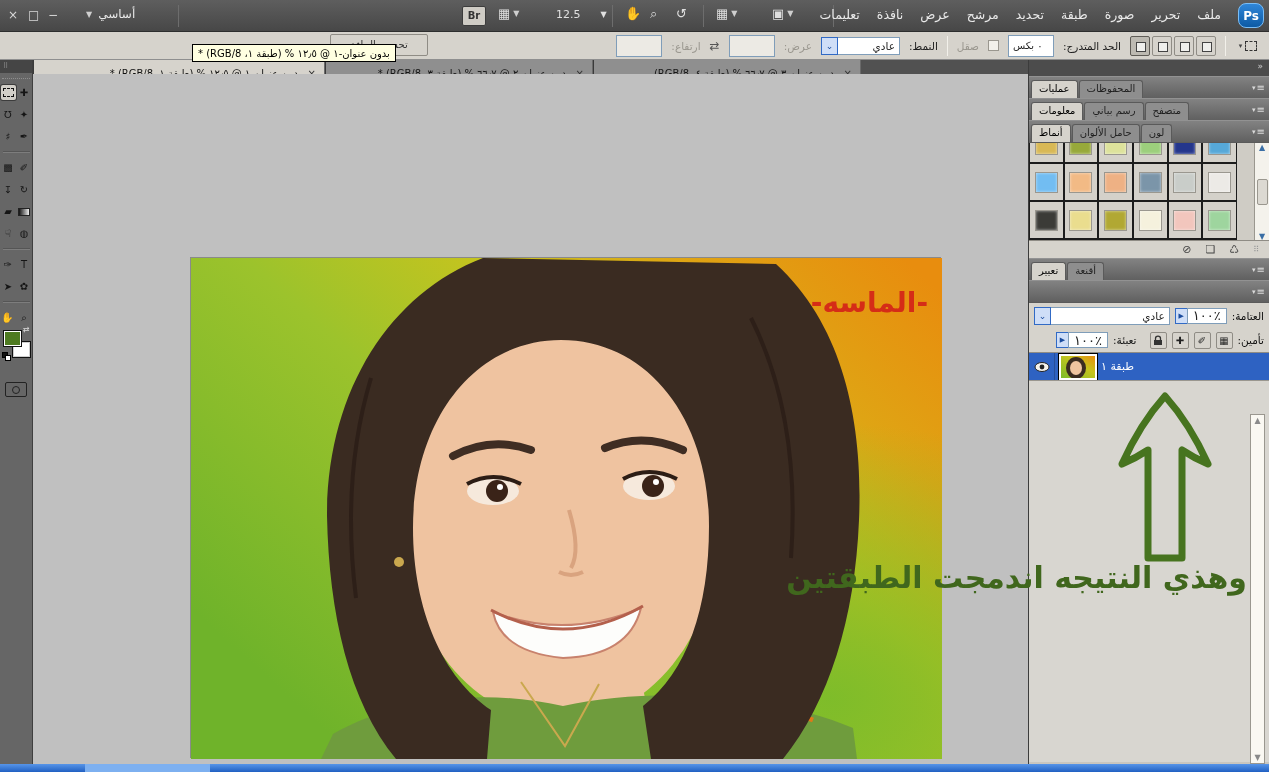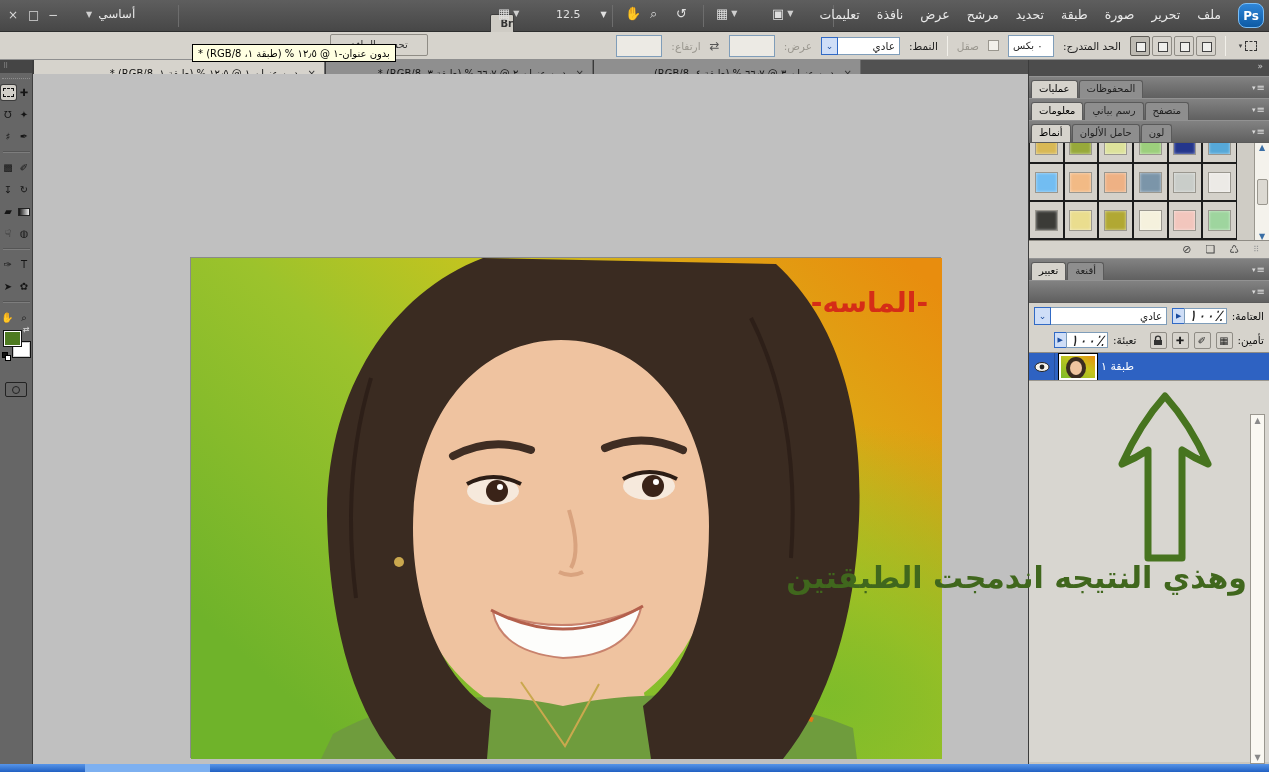--- a/index.html
+++ b/index.html
@@ -7,22 +7,22 @@
   #app{position:relative;width:1269px;height:772px;overflow:hidden;background:#c0c0c0;font-size:11px;}
 
   
   #titlebar{position:absolute;left:0;top:0;width:1269px;height:32px;
     background:linear-gradient(#5e5e5e,#474747);border-bottom:1px solid #2e2e2e;color:#e3e3e3;}
   .winctl{position:absolute;top:8px;font-size:12px;color:#d8d8d8;cursor:default;}
   #ctl-close{left:8px;} #ctl-max{left:28px;} #ctl-min{left:48px;}
   #workspace{position:absolute;left:86px;top:7px;font-size:12px;color:#e8e8e8;display:flex;gap:6px;align-items:center;}
   #workspace .dd{font-size:8px;color:#cfcfcf;}
   .tsep{position:absolute;top:5px;width:1px;height:22px;background:#3a3a3a;border-left:1px solid #6d6d6d;}
-  #br-btn{position:absolute;left:462px;top:14px;width:24px;height:20px;background:#cfccc5;border:1px solid #3c3c3c;
-    border-radius:2px;color:#333;font-weight:bold;font-size:10px;text-align:right;line-height:18px;margin-left:28px;}
+  #br-btn{position:absolute;left:462px;top:6px;width:24px;height:20px;background:#cfccc5;border:1px solid #3c3c3c;
+    border-radius:2px;color:#333;font-weight:bold;font-size:10px;text-align:center;line-height:18px;}
   .tb-ico{position:absolute;top:6px;color:#dedede;font-size:13px;display:flex;align-items:center;gap:3px;}
   .tb-ico .dd{font-size:8px;color:#cfcfcf;}
   #zoom-field{position:absolute;left:556px;top:8px;color:#e0e0e0;font-size:11px;display:flex;gap:20px;align-items:center;}
   #menubar{position:absolute;right:48px;top:7px;display:flex;direction:rtl;gap:17px;font-size:12.5px;color:#eaeaea;}
   .menu-item{cursor:default;white-space:nowrap;}
   #ps-logo{position:absolute;right:5px;top:3px;width:26px;height:25px;border-radius:8px;
     background:linear-gradient(#2f86d8,#0d5aa4);border:1px solid #79bdf6;color:#fff;font-weight:bold;
     font-size:12px;text-align:center;line-height:24px;}
 
   
@@ -104,22 +104,22 @@
   #styles-footer{height:18px;background:#d6d3cc;border-top:1px solid #8f8c85;display:flex;align-items:center;
     justify-content:flex-end;gap:14px;padding:0 10px;color:#444;font-size:11px;}
   #styles-footer .grip{font-size:8px;color:#999;}
 
   
   #layers-ctrl1,#layers-ctrl2{background:#d6d3cc;display:flex;direction:rtl;align-items:center;gap:5px;padding:0 5px;}
   #layers-ctrl1{height:26px;border-top:1px solid #5a5a5a;}
   #layers-ctrl2{height:24px;}
   .lp-label{font-size:10.5px;color:#111;white-space:nowrap;}
   .val-box{display:flex;direction:rtl;align-items:center;}
-  .val-box .bx{background:#fff;border:1px solid #7f9db9;height:16px;min-width:40px;padding:0 3px;font-size:16px;
-    display:flex;align-items:center;justify-content:center;color:#222;font-style:italic;}
+  .val-box .bx{background:#fff;border:1px solid #7f9db9;height:16px;min-width:40px;padding:0 3px;font-size:13px;
+    display:flex;align-items:center;justify-content:center;color:#222;}
   .val-box .ar{width:12px;height:16px;background:#cfdef7;border:1px solid #316ac5;border-right:none;color:#1b4c9e;
     font-size:7px;display:flex;align-items:center;justify-content:center;}
   .lockbtn{width:17px;height:17px;background:#d6d3cc;border:1px solid #8f8c85;border-radius:2px;display:flex;
     align-items:center;justify-content:center;font-size:10px;color:#222;}
   #layer-row{height:28px;background:#2e62c2;display:flex;align-items:center;border-top:1px solid #8f8c85;position:relative;}
   #eye-cell{width:26px;height:28px;border-right:1px solid #274f9b;display:flex;align-items:center;justify-content:center;background:#2e62c2;}
   #layer-thumb{width:38px;height:26px;margin:0 4px;border:2px solid #fff;outline:1px solid #000;background:#9c3;}
   #layer-name{color:#fff;font-size:11px;margin-right:6px;}
   #layers-empty{position:relative;height:382px;background:#d8d6d0;border-top:1px solid #9a978f;}
   #layers-scroll{position:absolute;right:2px;top:354px;width:15px;height:350px;background:#faf8f2;border:1px solid #9a978f;

